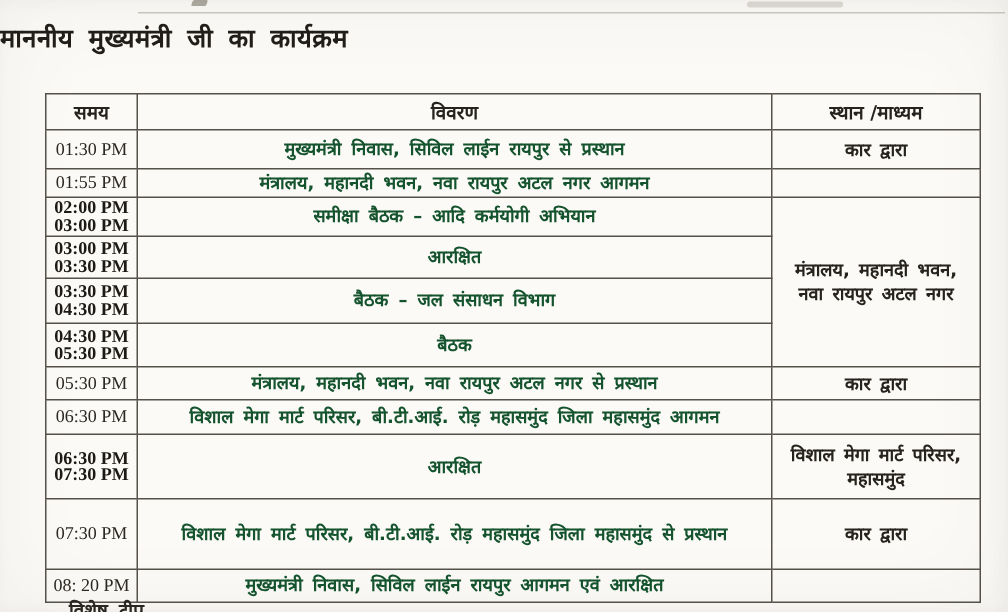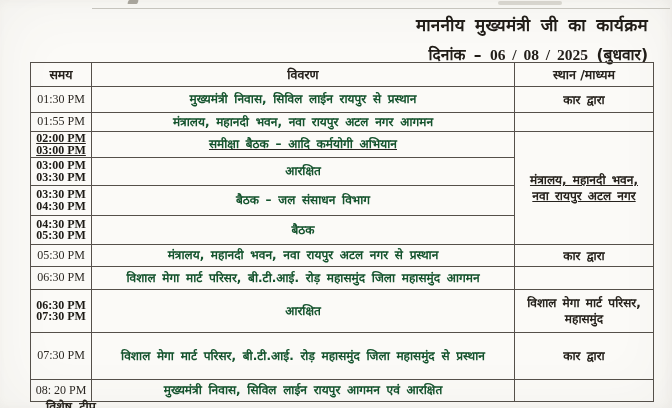--- a/index.html
+++ b/index.html
@@ -19,21 +19,21 @@
     border-top:1px solid #c6c4bd;
   }
   .top-smudge-left{
     position:absolute;top:0;left:128px;width:10px;height:4px;
     background:#6a6458;opacity:.55;border-radius:1px;transform:skewX(-20deg);
   }
   .top-smudge-right{
     position:absolute;top:1px;left:498px;width:64px;height:4px;
     background:#b9b5ab;opacity:.5;border-radius:2px;
   }
-  .title-block{position:absolute;top:13px;left:16px;width:632px;text-align:right;}
+  .title-block{position:absolute;top:13px;left:0;width:632px;text-align:left;}
   .doc-title{
     font-size:17px;font-weight:700;letter-spacing:.3px;word-spacing:4px;
     color:#211d18;
   }
   .doc-date{
     margin-top:7px;font-size:15.5px;font-weight:700;word-spacing:3px;color:#211d18;
   }
   .doc-date .latin{font-family:"Liberation Serif",serif;}
   table.schedule{
     position:absolute;left:30px;top:62px;width:623px;
@@ -68,25 +68,20 @@
 </head>
 <body>
 
 <div class="paper-noise"></div>
 <div class="top-scan-line"></div>
 <div class="top-smudge-left"></div>
 <div class="top-smudge-right"></div>
 
 <div class="title-block">
   <div class="doc-title">माननीय मुख्यमंत्री जी का कार्यक्रम</div>
-  <div class="doc-date">
-    <span>दिनांक –</span>
-    <span class="latin">06 / 08 / 2025</span>
-    <span>(बुधवार)</span>
-  </div>
 </div>
 
 <table class="schedule">
   <colgroup>
       <col class="c-time">
       <col class="c-desc">
       <col class="c-venue">
     </colgroup>
   <thead>
     <tr style="height:24px;">
@@ -99,21 +94,21 @@
       <tr style="height: 26px;">
         <td class="time-cell">01:30 PM</td>
         <td class="desc-cell">मुख्यमंत्री निवास, सिविल लाईन रायपुर से प्रस्थान</td>
         <td class="venue-cell">कार द्वारा</td>
       </tr>
       <tr style="height: 19px;">
         <td class="time-cell">01:55 PM</td>
         <td class="desc-cell">मंत्रालय, महानदी भवन, नवा रायपुर अटल नगर आगमन</td>
         <td class="venue-cell"></td>
       </tr>
-      <tr style="height: 22px; text-decoration: underline;">
+      <tr style="height: 22px;">
         <td class="time-cell bold">02:00 PM
 03:00 PM</td>
         <td class="desc-cell">समीक्षा बैठक – आदि कर्मयोगी अभियान</td>
         <td class="venue-cell" rowspan="4">मंत्रालय, महानदी भवन, नवा रायपुर अटल नगर</td>
       </tr>
       <tr style="height: 28px;">
         <td class="time-cell bold">03:00 PM
 03:30 PM</td>
         <td class="desc-cell">आरक्षित</td>
       </tr>

